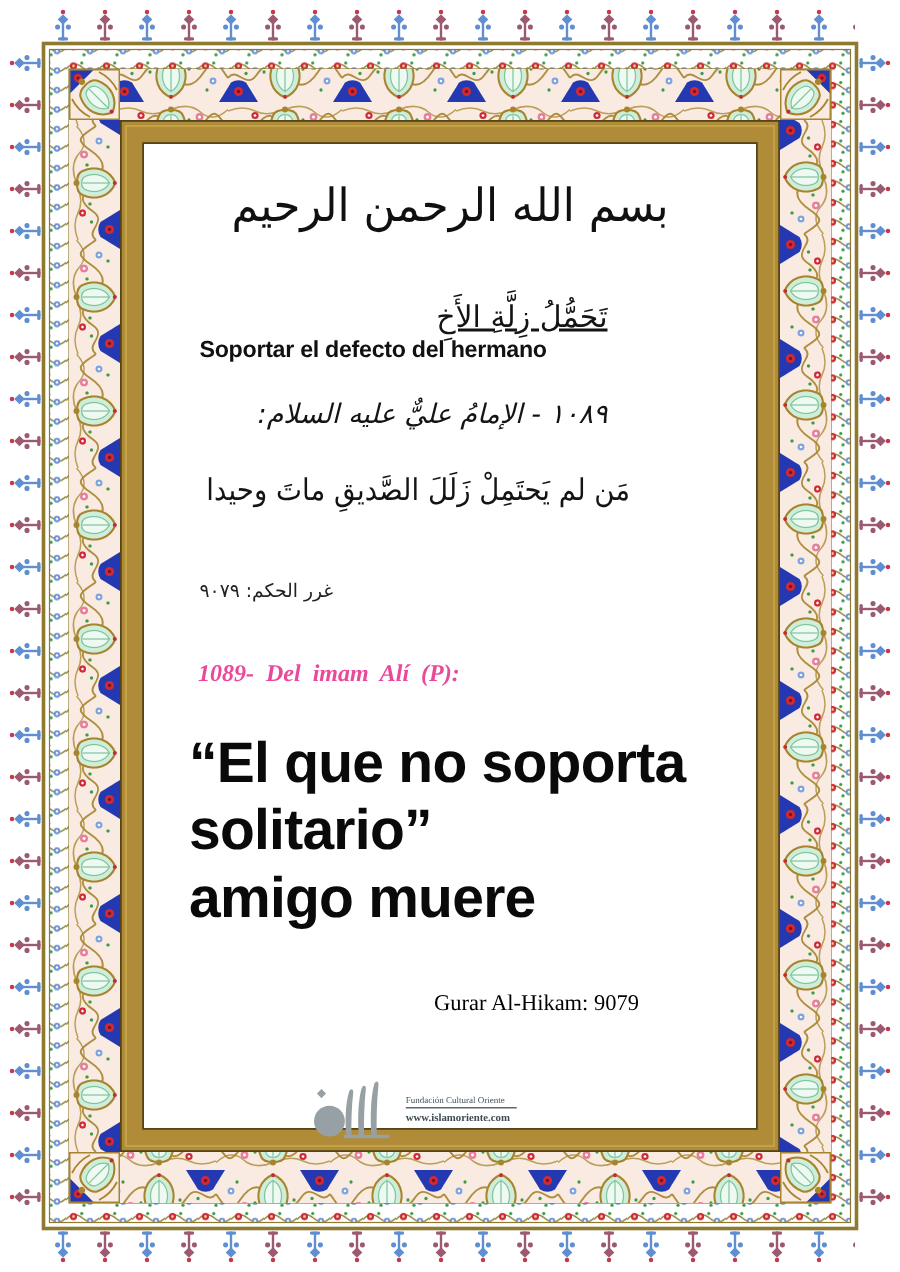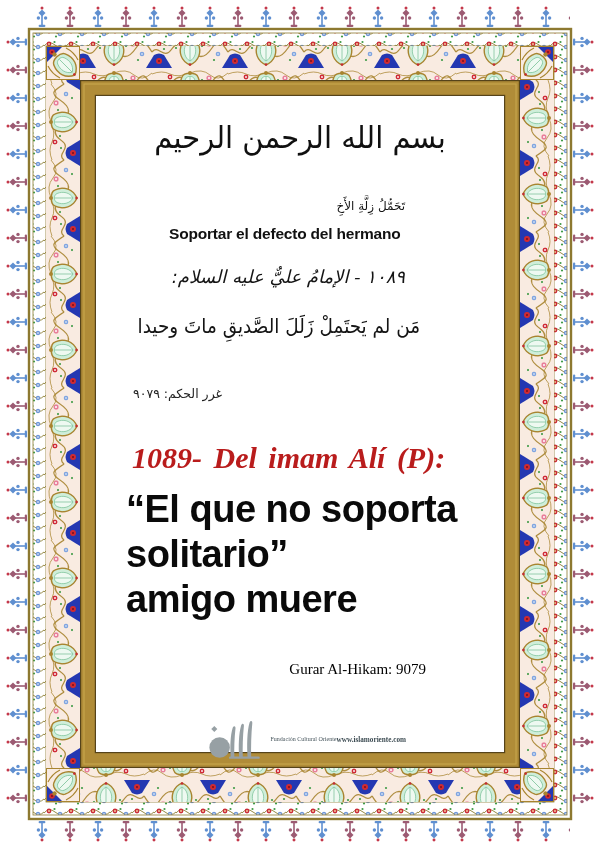--- a/index.html
+++ b/index.html
@@ -9,50 +9,50 @@
   }
   #border-svg{position:absolute;left:0;top:0;z-index:1;}
   .content{position:absolute;left:0;top:0;width:552px;height:848px;z-index:2;}
   .abs{position:absolute;}
   .ar{direction:rtl;color:#141414;font-family:"DejaVu Sans",sans-serif;}
   .bismillah{
     left:96px;width:408px;top:120px;text-align:center;
     font-size:29px;color:#101010;white-space:nowrap;
     transform:scaleY(1.05);
   }
-  .topic-ar{right:147px;top:199px;font-size:12px;}
+  .topic-ar{right:147px;top:199px;font-size:20px;text-decoration:underline;}
   .topic-es{
     left:133px;top:225px;font-size:15.5px;font-weight:bold;color:#111;
-    font-family:"Liberation Sans",sans-serif;letter-spacing:-0.2px;margin-left:36px;
+    font-family:"Liberation Sans",sans-serif;letter-spacing:-0.2px;
   }
   .attr-ar{right:147px;top:266px;font-size:18px;font-style:italic;}
   .quote-ar{
     right:132px;top:314px;font-size:20px;white-space:nowrap;
     transform:scaleX(0.92);transform-origin:100% 50%;letter-spacing:1px;
   }
   .source-ar{left:133px;top:374px;font-size:12.5px;color:#222;margin-top:12px;}
   .attr-es{
-    left:132px;top:441px;font-size:30px;font-weight:bold;font-style:italic;
-    font-family:"Liberation Serif",serif;color:#b91c1c;word-spacing:4px;
+    left:132px;top:441px;font-size:16px;font-weight:bold;font-style:italic;
+    font-family:"Liberation Serif",serif;color:#ec4899;word-spacing:4px;
   }
   .quote-es{
     left:126px;top:487px;width:380px;
     font-family:"Liberation Sans",sans-serif;font-weight:bold;
     font-size:38px;line-height:45px;color:#0a0a0a;letter-spacing:-0.5px;
   }
   .source-es{
     right:126px;top:661px;font-size:15px;
     font-family:"Liberation Serif",serif;color:#000000;
   }
   .footer{
     left:50%;top:719px;transform:translateX(-50%);
     display:flex;align-items:center;gap:7px;
   }
   .footer .mark{width:56px;height:42px;flex:0 0 auto;}
-  .footer .ftext{display:flex;flex-direction:row;width:74px;}
+  .footer .ftext{display:flex;flex-direction:column;width:74px;}
   .footer .org{
     font-family:"Liberation Serif",serif;font-size:6px;color:#44535a;
     white-space:nowrap;
   }
   .footer .rule{border-top:1px solid #5b6a70;margin:1.5px 0 2px 0;width:74px;}
   .footer .site{
     font-family:"Liberation Serif",serif;font-size:7.2px;font-weight:bold;
     color:#3d4c53;white-space:nowrap;
   }
 </style>

